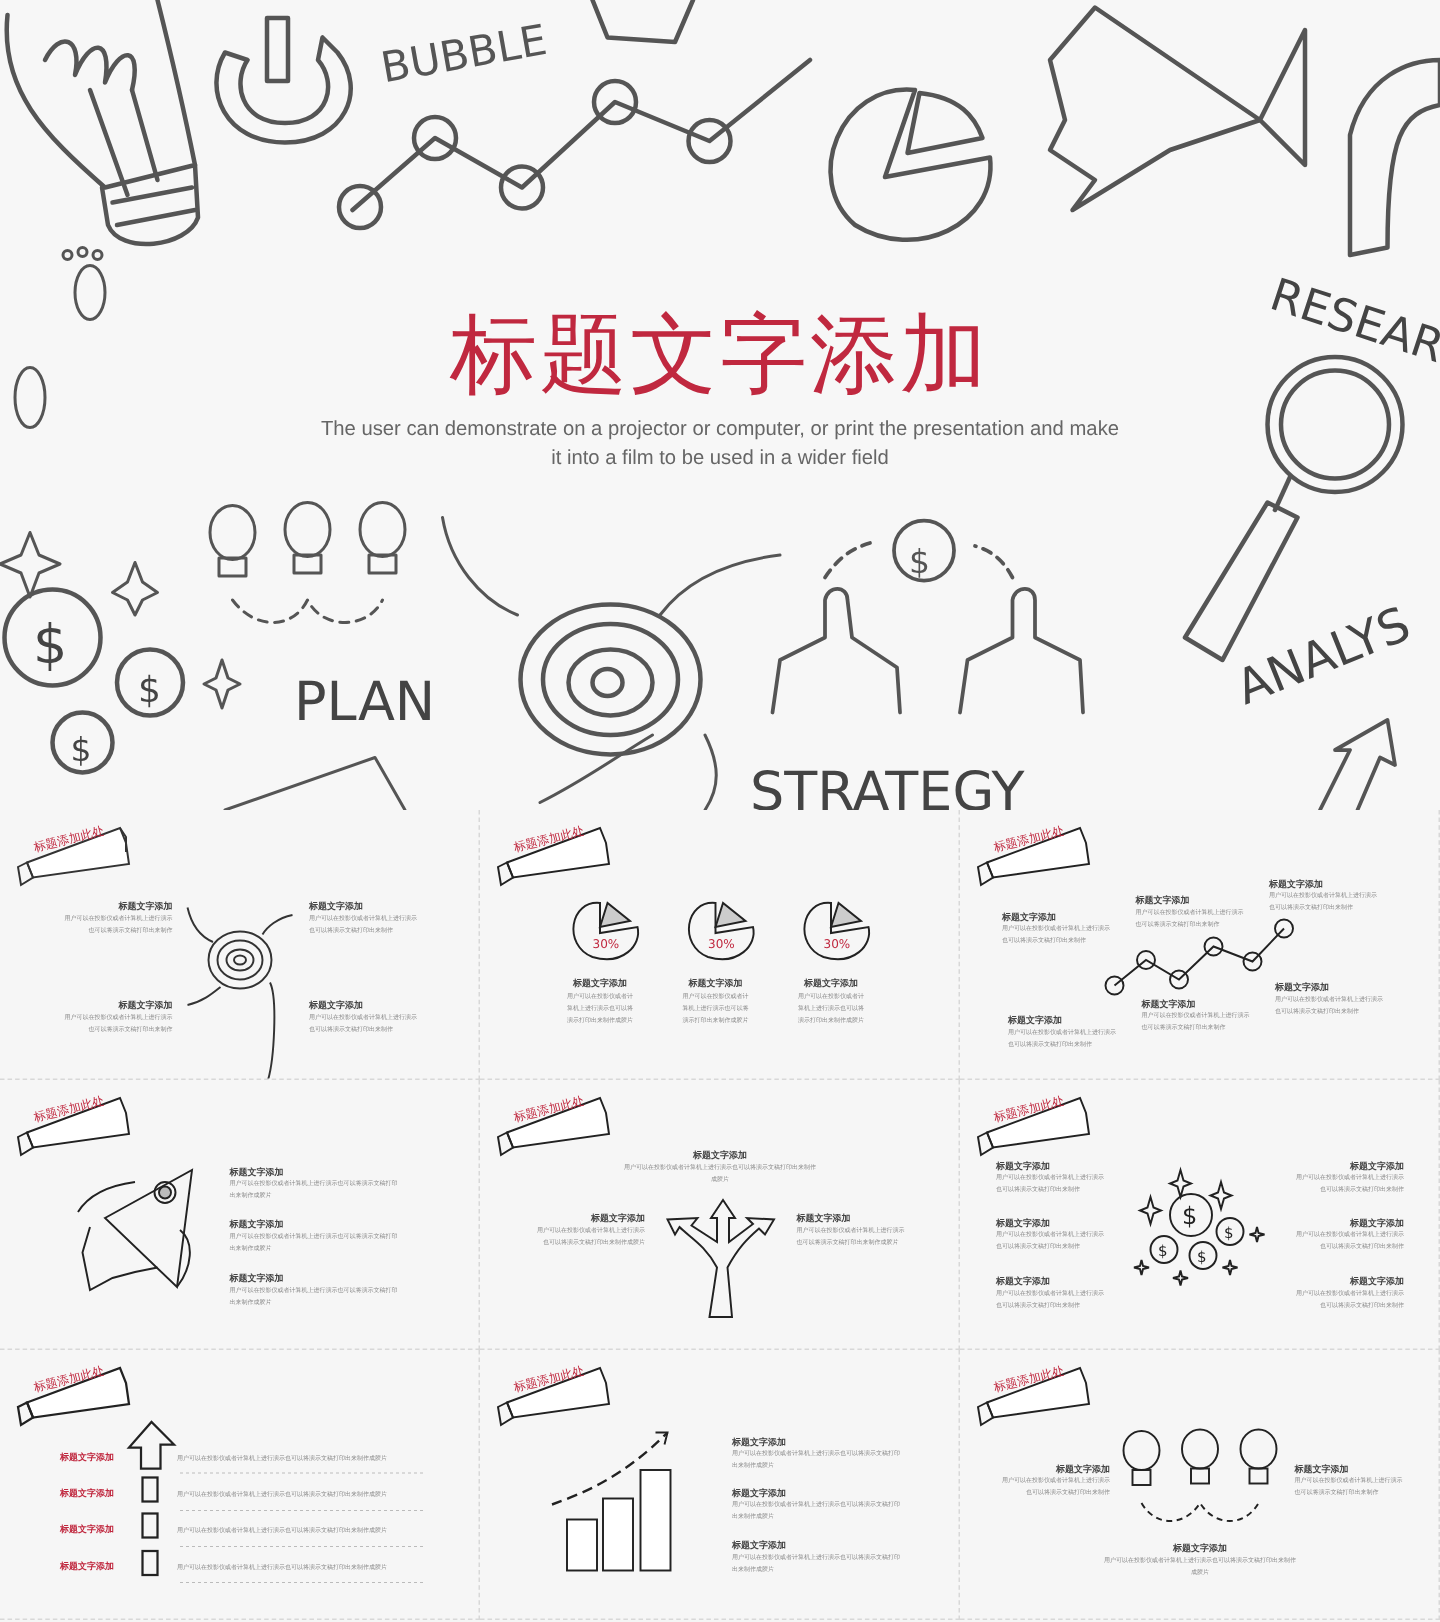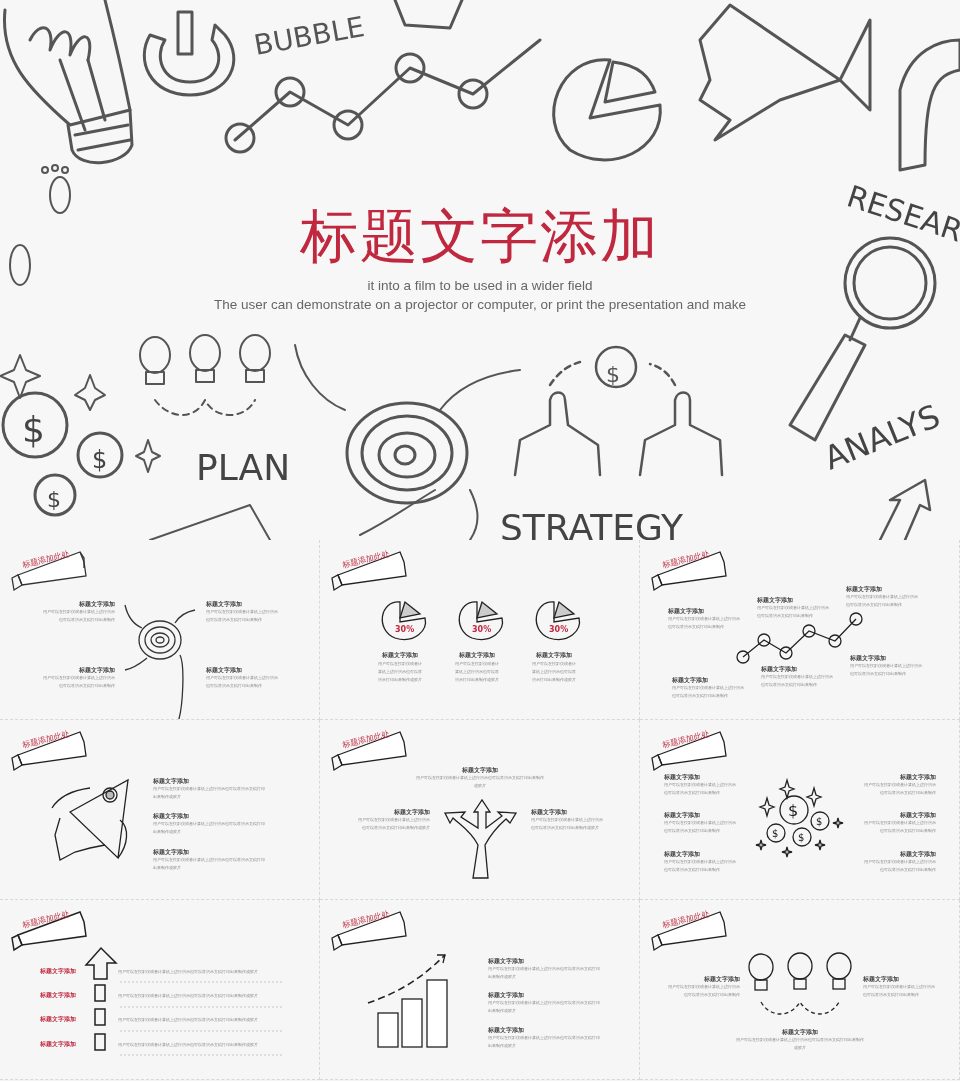--- a/index.html
+++ b/index.html
@@ -10,21 +10,21 @@
 .hero-sub{position:absolute;left:180px;width:600px;top:276px;text-align:center;color:#666;font-size:13.5px;line-height:19px;font-family:"Liberation Sans",sans-serif}
 .grid{position:absolute;left:0;top:540px;width:960px;height:541px}
 .slide{position:absolute;width:320px;height:180px;background:#f6f6f6;overflow:hidden;border-right:1px dashed #d8d8d8;border-bottom:1px dashed #d8d8d8}
 .slide svg{position:absolute;left:0;top:0}
 .ribbon-text{position:absolute;left:22px;top:14px;font-size:8px;color:#c0283f;transform:rotate(-14deg);white-space:nowrap}
 .t{position:absolute;font-size:6px;color:#444;white-space:nowrap;font-weight:bold}
 .d{position:absolute;font-size:4px;color:#888;line-height:8px}
 .r{text-align:right}
 .c{text-align:center}
 .red{color:#c0283f}
-.pct{position:absolute;font-size:8px;color:#c0283f;font-weight:bold}
+.pct{position:absolute;font-size:8px;color:#c0283f;font-weight:normal}
 </style>
 </head>
 <body>
 
 <div class="hero">
   <svg class="doodles" width="960" height="540" viewBox="0 0 960 540" fill="none" stroke="#555" stroke-width="3" stroke-linecap="round" stroke-linejoin="round">
 
     <g>
       <path d="M5 10 C0 60, 30 90, 70 125 L130 110 C120 60, 110 20, 105 0"></path>
       <path d="M68 125 L72 150 C80 170,125 165,132 145 L130 110"></path>
@@ -121,22 +121,22 @@
       <path d="M640 475 L645 440 L675 425 L675 400 C677 390,690 390,690 400 L690 425 L720 440 L722 475"></path>
     </g>
     <text x="500" y="540" font-size="36" fill="#444" stroke="none" font-family="DejaVu Sans">STRATEGY</text>
 
     <path d="M150 540 L250 505 L270 540" stroke-width="2"></path>
 
     <path d="M880 540 L900 500 L890 500 L925 480 L930 510 L920 505 L905 540" stroke-width="2.5"></path>
   </svg>
   <div class="hero-title">标题文字添加</div>
   <div class="hero-sub">
+    <div>The user can demonstrate on a projector or computer, or print the presentation and make</div>
     <div>it into a film to be used in a wider field</div>
-    <div>The user can demonstrate on a projector or computer, or print the presentation and make</div>
   </div>
 </div>
 
 <div class="grid">
 
   <div class="slide" style="left:0;top:0">
     <svg width="320" height="180" fill="none" stroke="#333" stroke-width="1.3">
       <path d="M18 35 L80 12 L84 22 L86 36 L22 45 Z" fill="#fff"></path>
         <path d="M12 38 L18 35 L22 45 L14 50 Z"></path>
         <path d="M80 12 L84 18 L84 28"></path>

